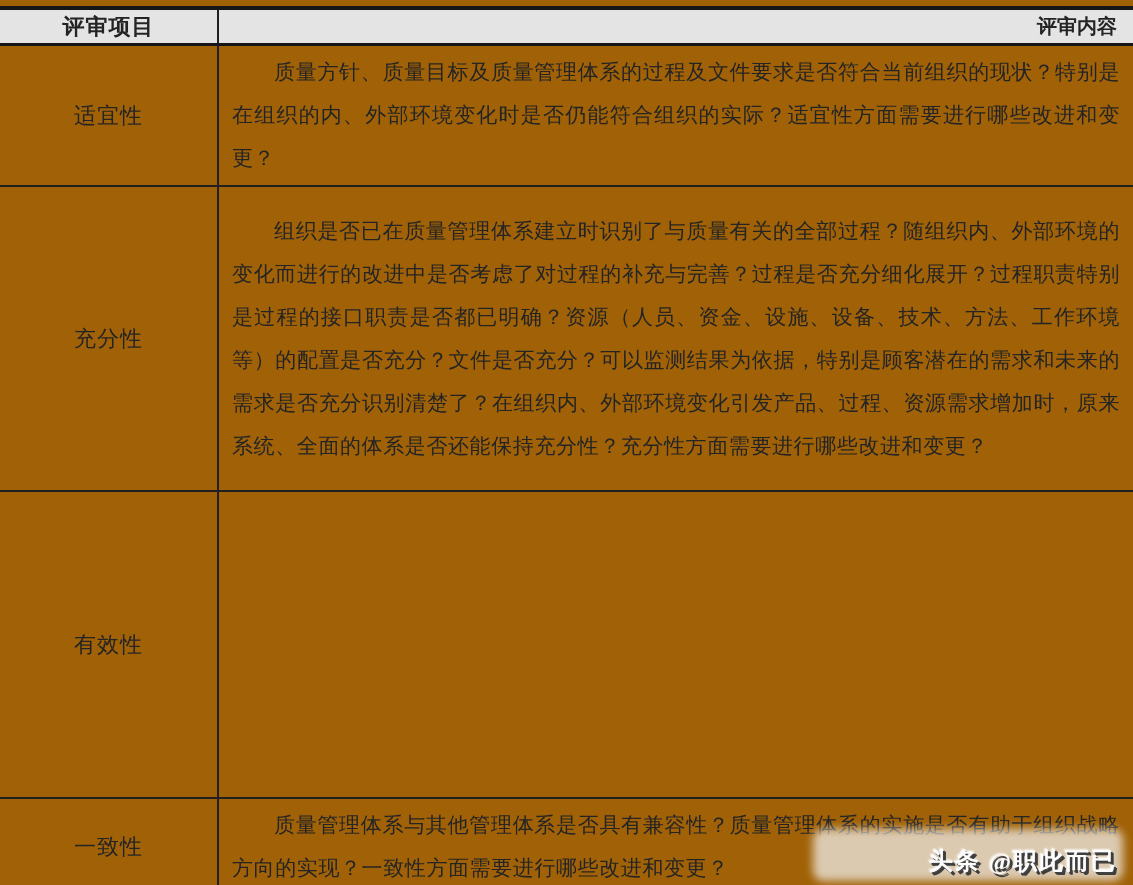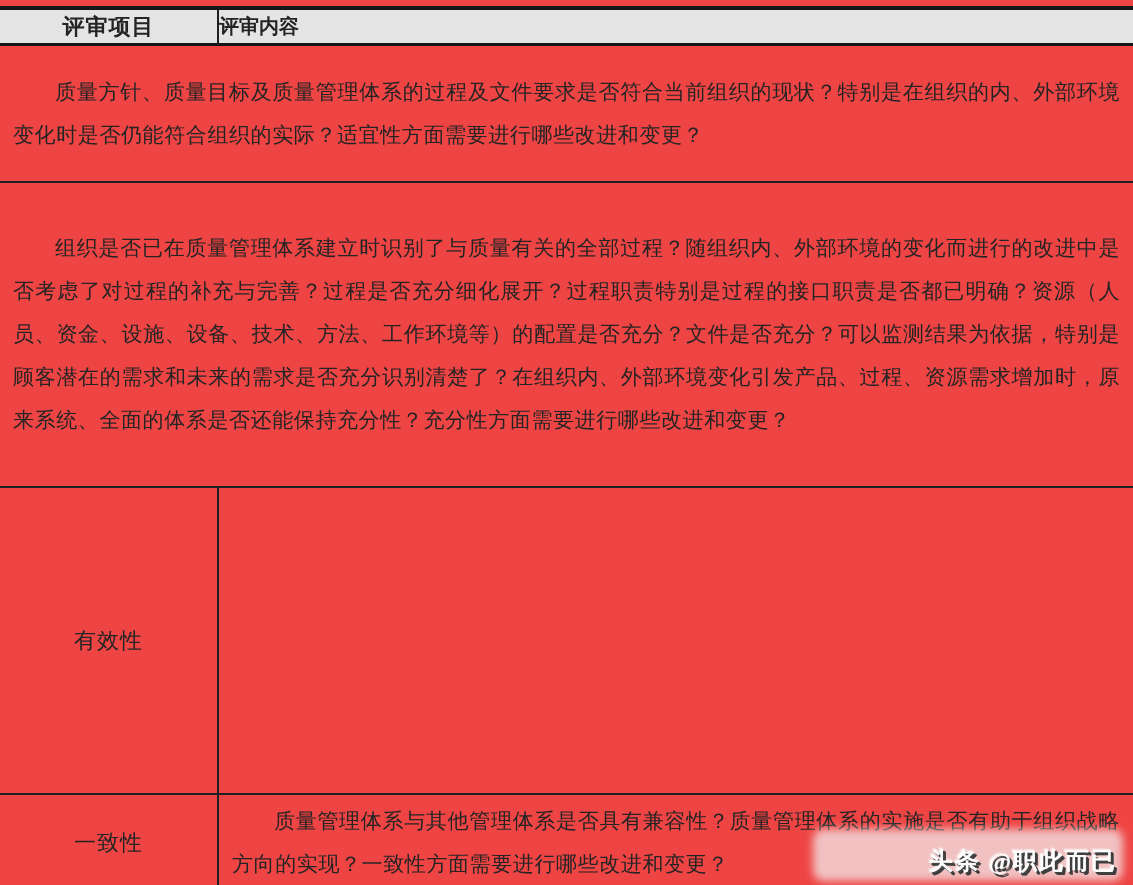--- a/index.html
+++ b/index.html
@@ -5,21 +5,21 @@
   html, body {
     margin: 0;
     padding: 0;
     background: #e9e9e9;
   }
   .page {
     position: relative;
     width: 1133px;
     height: 885px;
     margin: 0 auto;
-    background: #ef4444;
+    background: #a16207;
     overflow: hidden;
     font-family: "DejaVu Serif", "Liberation Serif", serif;
     color: #242424;
   }
   .review-table {
     position: absolute;
     top: 6px;
     left: 0;
     width: 1133px;
     border-top: 4px solid #161616;
@@ -57,22 +57,22 @@
   }
   .cell-content {
     flex: 1 1 auto;
     box-sizing: border-box;
     display: flex;
     flex-direction: column;
     justify-content: center;
     padding: 5px 13px;
   }
   .header-row .cell-content {
-    align-items: flex-start;
-    padding: 3px 0;
+    align-items: flex-end;
+    padding: 3px 16px;
   }
   .body-row .cell-content p {
     margin: 0;
     font-size: 21px;
     line-height: 43px;
     text-align: justify;
     text-indent: 2em;
     letter-spacing: 0.6px;
   }
   .row-suitability   { min-height: 138px; }
@@ -118,26 +118,32 @@
     <div class="t-row header-row">
       <div class="cell-item">
         <span>评审项目</span>
       </div>
       <div class="cell-content">
         <span>评审内容</span>
       </div>
     </div>
 
     <div class="t-row body-row row-suitability">
+      <div class="cell-item">
+        <span>适宜性</span>
+      </div>
       <div class="cell-content">
         <p>质量方针、质量目标及质量管理体系的过程及文件要求是否符合当前组织的现状？特别是在组织的内、外部环境变化时是否仍能符合组织的实际？适宜性方面需要进行哪些改进和变更？</p>
       </div>
     </div>
 
     <div class="t-row body-row row-adequacy">
+      <div class="cell-item">
+        <span>充分性</span>
+      </div>
       <div class="cell-content">
         <p>组织是否已在质量管理体系建立时识别了与质量有关的全部过程？随组织内、外部环境的变化而进行的改进中是否考虑了对过程的补充与完善？过程是否充分细化展开？过程职责特别是过程的接口职责是否都已明确？资源（人员、资金、设施、设备、技术、方法、工作环境等）的配置是否充分？文件是否充分？可以监测结果为依据，特别是顾客潜在的需求和未来的需求是否充分识别清楚了？在组织内、外部环境变化引发产品、过程、资源需求增加时，原来系统、全面的体系是否还能保持充分性？充分性方面需要进行哪些改进和变更？</p>
       </div>
     </div>
 
     <div class="t-row body-row row-effectiveness">
       <div class="cell-item">
         <span>有效性</span>
       </div>
     </div>

